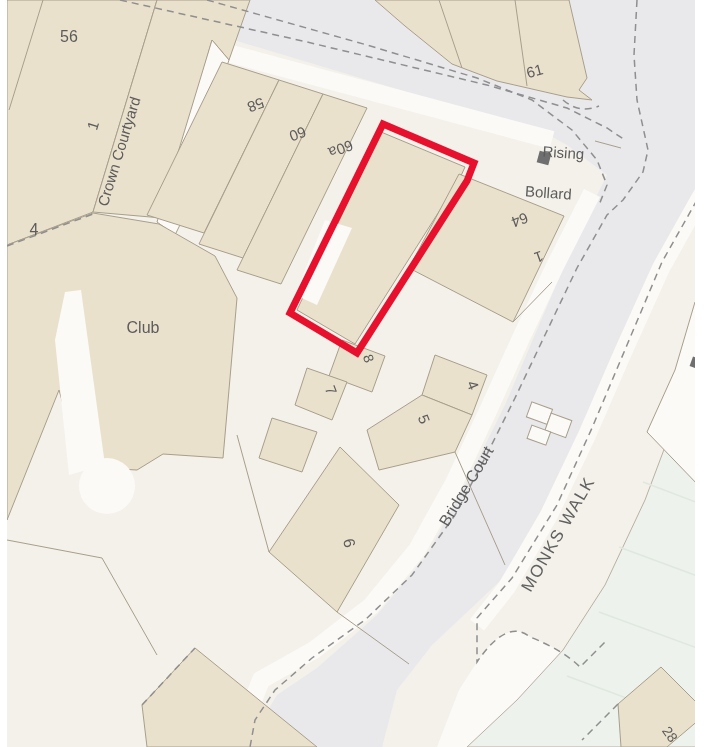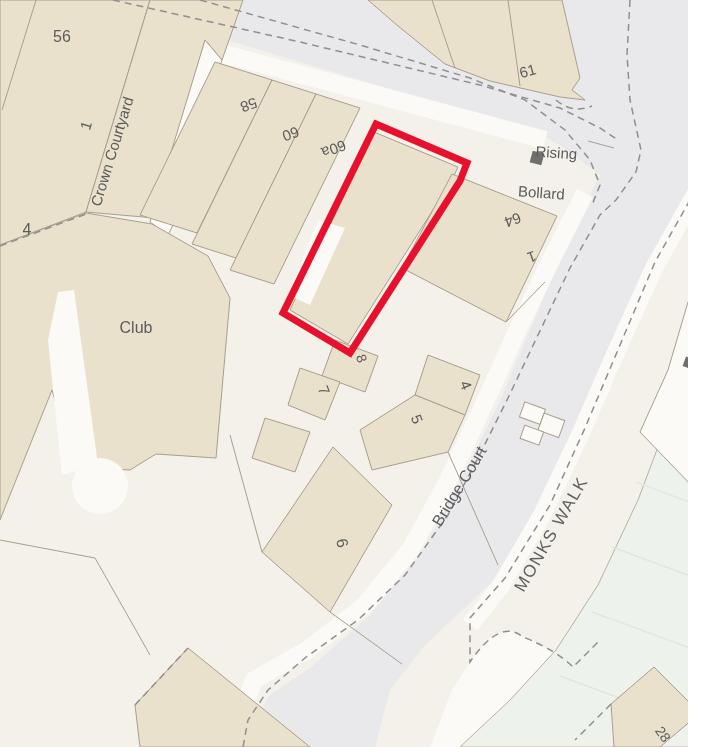--- a/index.html
+++ b/index.html
@@ -1,17 +1,17 @@
 <!DOCTYPE html>
 <html><head>
 <meta charset="utf-8">
 <style>
   html,body{margin:0;padding:0;background:#ffffff;}
   .map-wrap{width:688px;height:747px;overflow:hidden;position:relative;
-    font-family:"Liberation Sans", sans-serif;}
+    font-family:"Liberation Sans", sans-serif;margin-left:7px;}
   svg{display:block;}
   text{fill:#5c5c5c;}
   .lbl{font-size:15px;}
   .lbl-sm{font-size:14px;}
   .lbl-lg{font-size:16px;}
   .street{font-size:17px;letter-spacing:1.5px;fill:#606060;}
   .bldg{fill:#eae1cd;stroke:#a89e8c;stroke-width:1;}
   .white-plot{fill:#fbfaf7;stroke:#a89e8c;stroke-width:1;}
   .white-fill{fill:#fbfaf7;}
   .pave{stroke:#fbfaf7;fill:none;stroke-width:18;}

